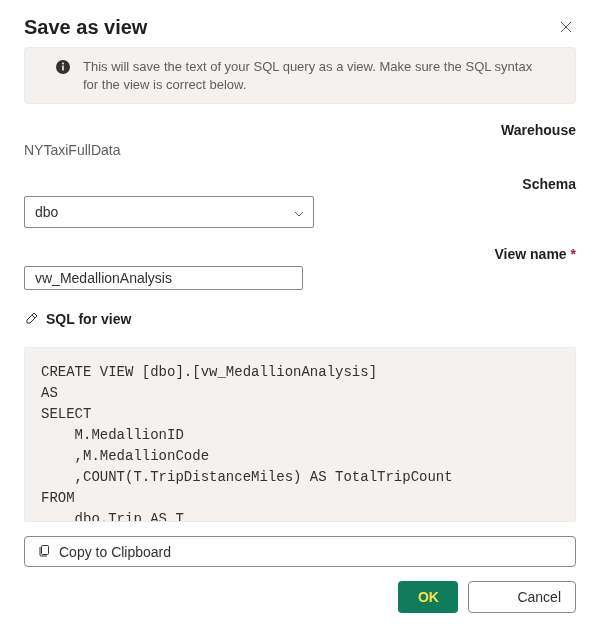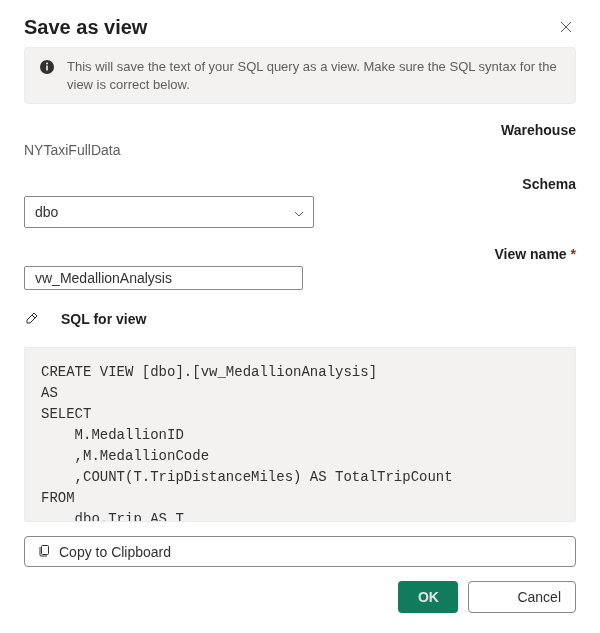--- a/index.html
+++ b/index.html
@@ -35,21 +35,21 @@
     cursor: pointer;
     color: #605e5c;
     font-size: 14px;
     padding: 4px;
     line-height: 1;
   }
   .info-box {
     background: #f3f2f1;
     border: 1px solid #edebe9;
     border-radius: 4px;
-    padding: 10px 14px;
+    padding: 10px 30px;
     display: flex;
     align-items: flex-start;
     gap: 12px;
     margin-bottom: 18px;
   }
   .info-icon {
     flex: 0 0 auto;
     width: 16px;
     height: 16px;
     display: flex;
@@ -110,21 +110,21 @@
     padding: 0 10px;
     font-size: 14px;
     color: #323130;
     margin-bottom: 20px;
     outline: none;
     font-family: inherit;
   }
   .sql-header {
     display: flex;
     align-items: flex-end;
-    gap: 23px;
+    gap: 8px;
     font-weight: 600;
     font-size: 14px;
     color: #201f1e;
     margin-bottom: 20px;
   }
   .sql-box {
     background: #f3f2f1;
     border: 1px solid #edebe9;
     border-radius: 2px;
     font-family: Consolas, "Courier New", monospace;
@@ -170,21 +170,21 @@
     font-family: inherit;
     cursor: pointer;
     padding: 0 14px;
   }
   .btn-primary {
     background: #0f7b5b;
     background: #107c41;
     background: #0d7c57;
     background: #0f7b58;
     border: 4px solid #f9a8d4;
-    color: #e5e5e5;
+    color: #fde047;
     font-weight: 600;
   }
   .btn-primary { background:#117865; border-color:#117865; }
   .btn-primary { background:#0f7b5a; border-color:#0f7b5a; }
   .btn-primary { background:#107c58; border-color:#107c58; }
   .btn-primary { background:#117865; border-color:#117865; }
   
   .btn-primary { background:#107c5b; border-color:#107c5b; }
   .btn-secondary {
     background: #fff;

